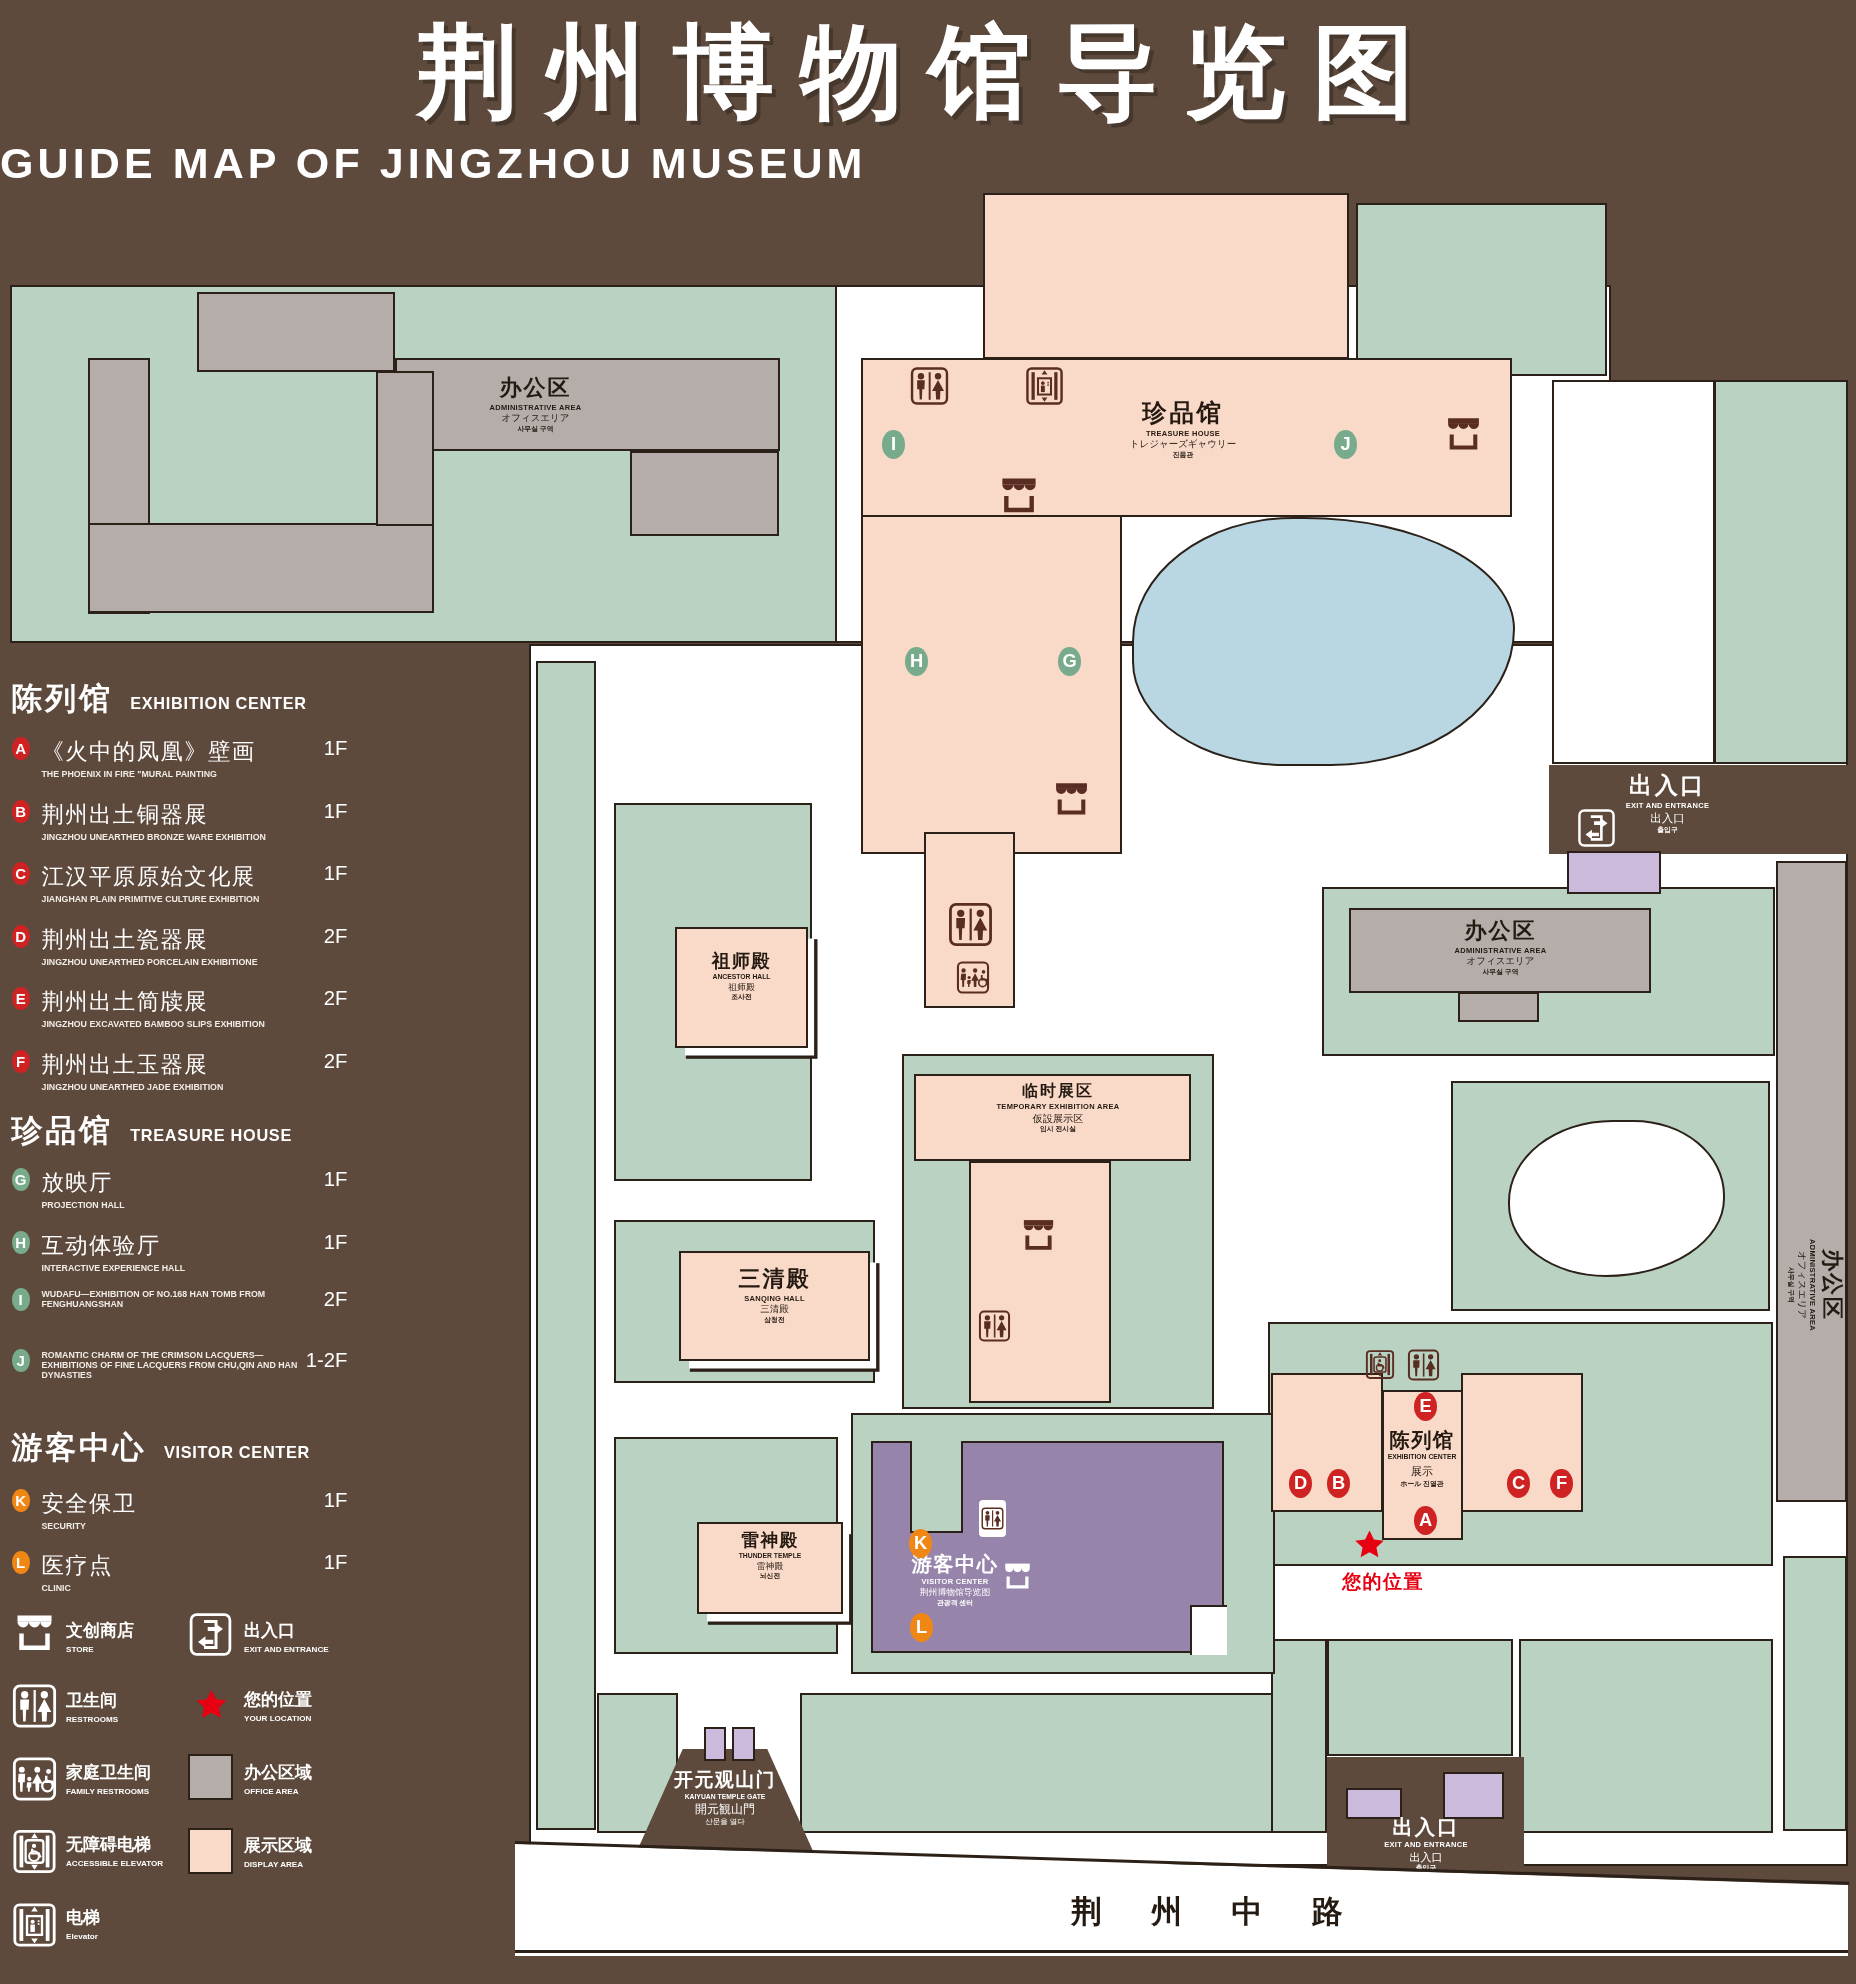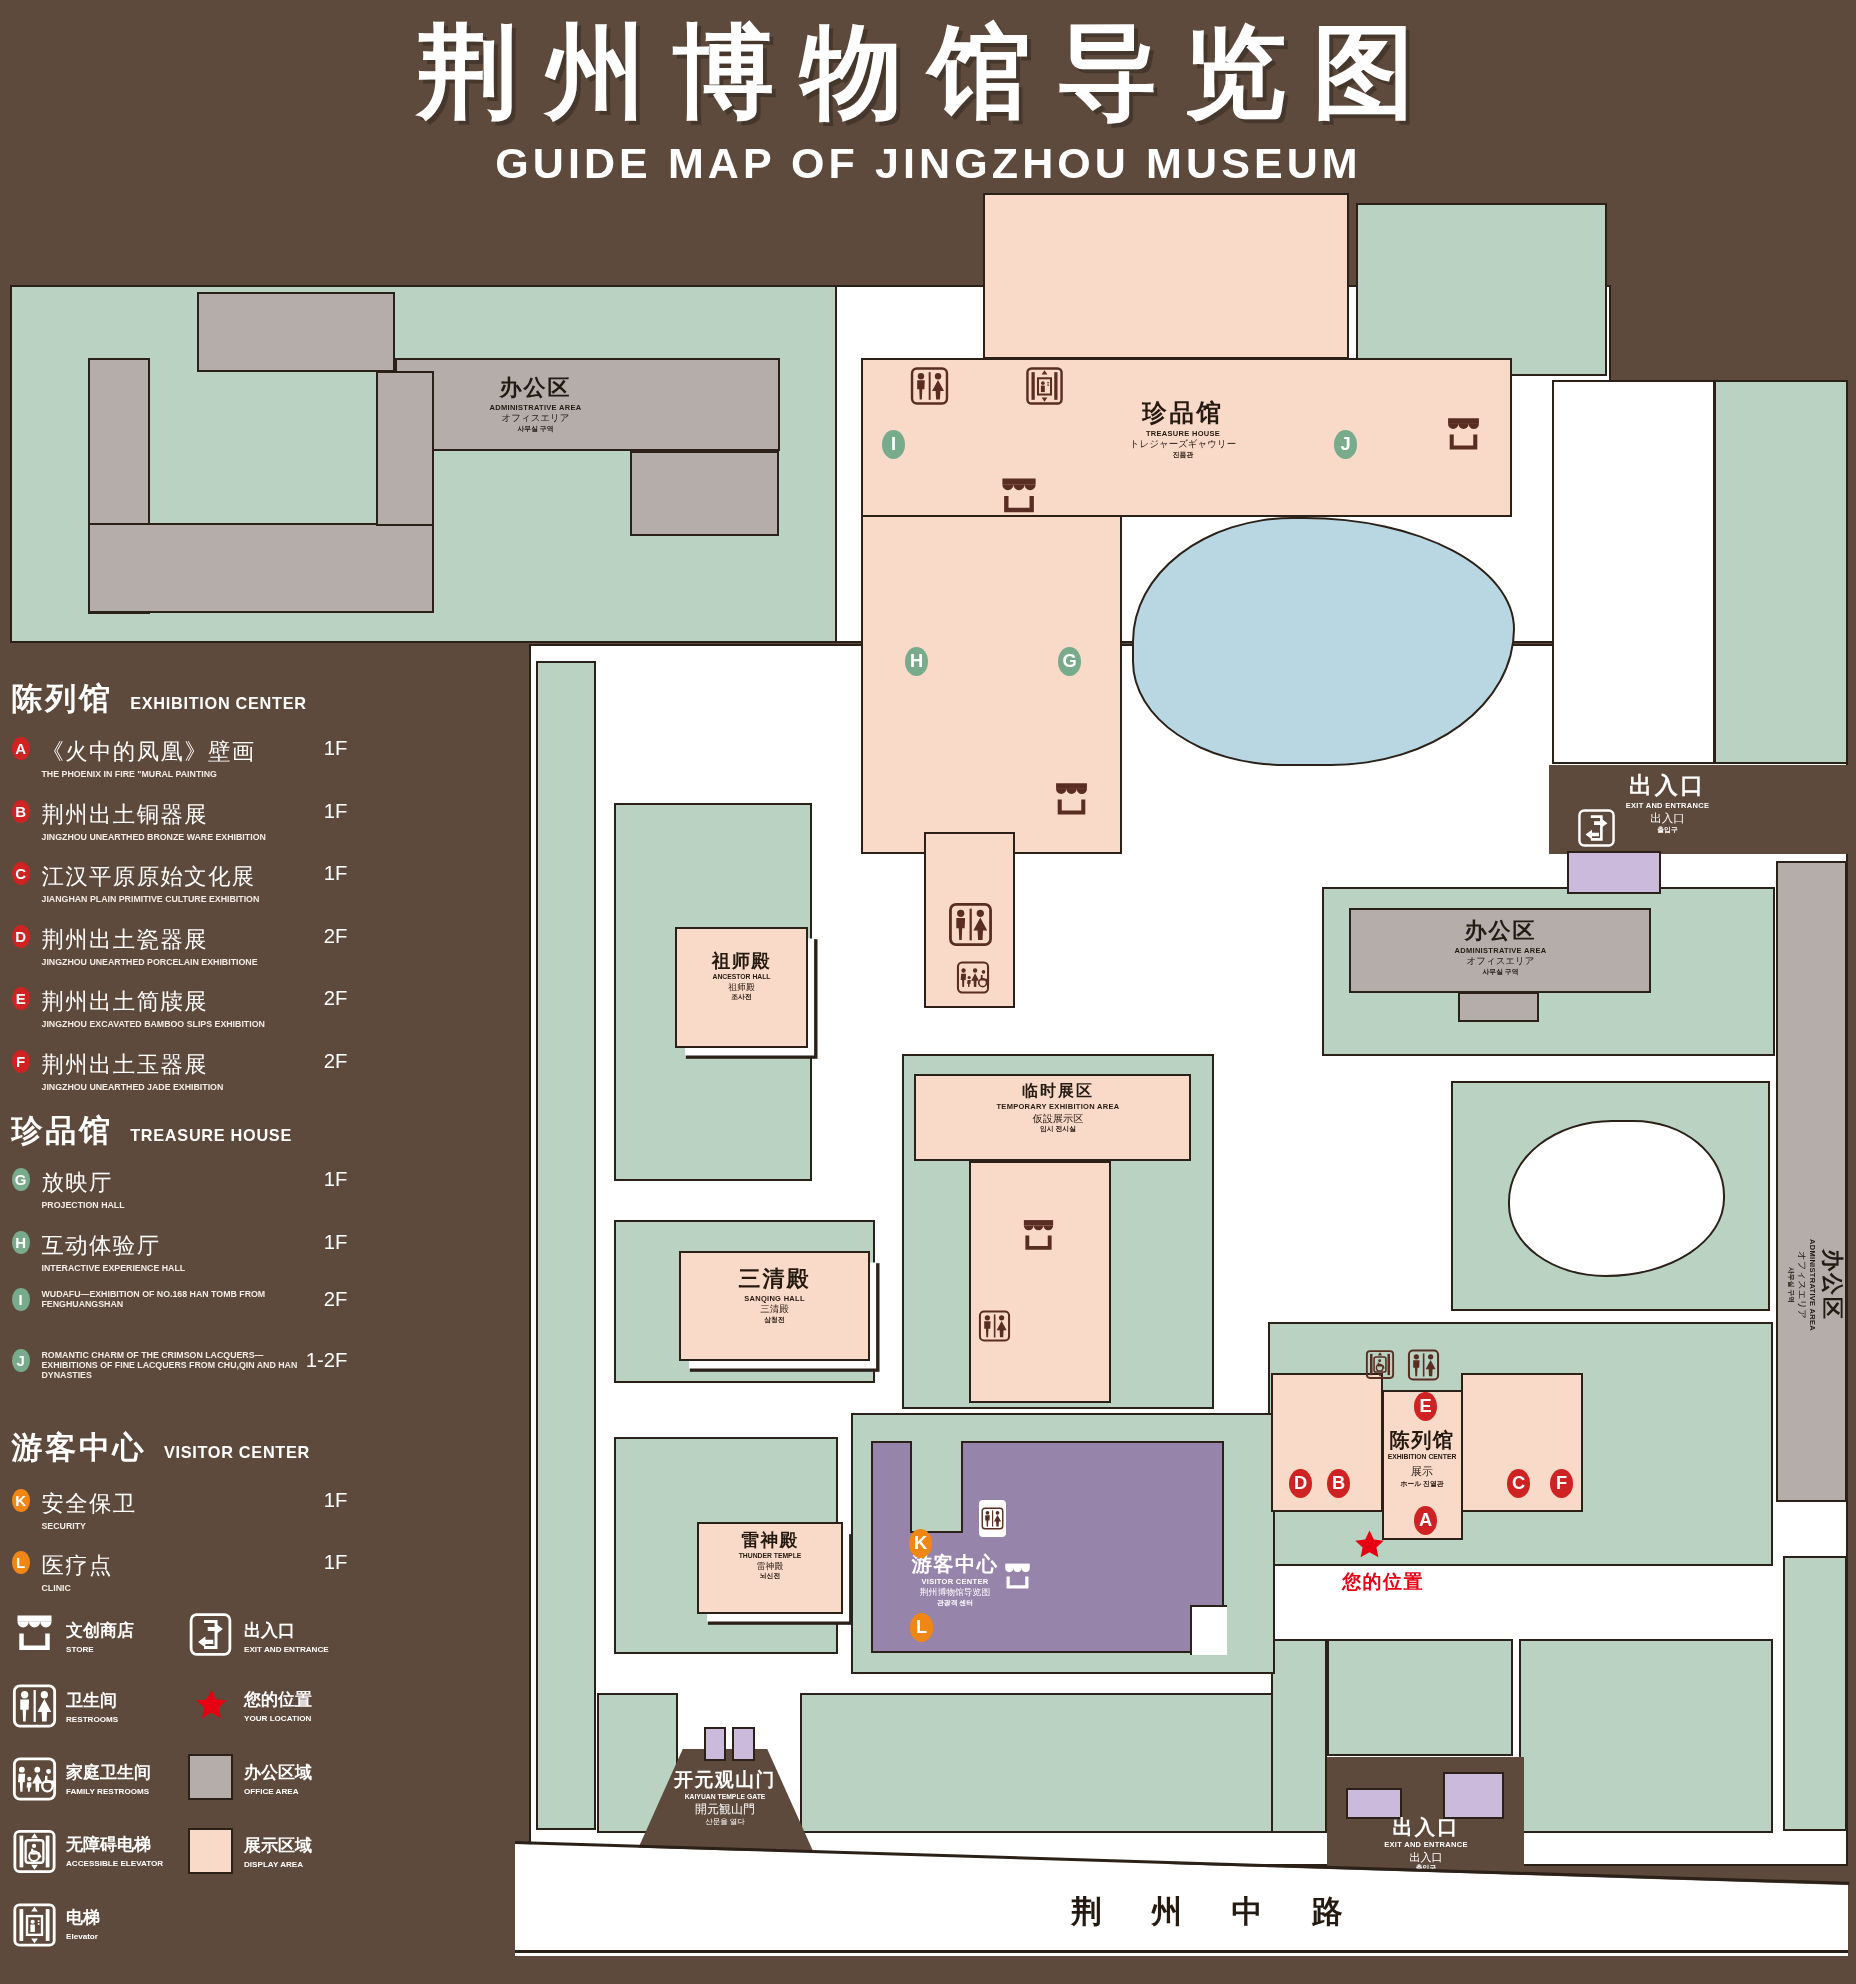--- a/index.html
+++ b/index.html
@@ -25,21 +25,21 @@
 .badge.red{background:var(--red)} .badge.grn{background:var(--grnb)} .badge.org{background:var(--org)}
 .bl{text-align:center;color:var(--ink);line-height:1.3}
 .bl.w{color:#fff}
 .c1{font-size:22px;font-weight:bold;letter-spacing:2px}
 .c2{font-size:7.5px;font-weight:bold;letter-spacing:0.3px}
 .c3{font-size:9.5px}
 .c4{font-size:6.8px;font-weight:bold}
 .mic{color:var(--maroon)}
 .lic{color:#fff}
 .title-cn{width:100%;text-align:center;top:5.4px;font-size:102px;font-weight:bold;color:#fff;letter-spacing:26px;text-shadow:4.1px 4.1px 0 rgba(0,0,0,.25)}
-.title-en{width:100%;text-align:center;top:139px;font-size:43px;font-weight:bold;color:#fff;letter-spacing:4.1px}
+.title-en{width:100%;text-align:left;top:139px;font-size:43px;font-weight:bold;color:#fff;letter-spacing:4.1px}
 .sec-h{display:flex;align-items:baseline;gap:17.6px;color:#fff}
 .sec-h .hc{font-size:31px;font-weight:bold;letter-spacing:2.7px}
 .sec-h .he{font-size:16.3px;font-weight:bold;letter-spacing:0.7px}
 .lrow{position:absolute;left:11.5px;width:336px;color:#fff}
 .lrow .lb{position:absolute;left:0;top:1.4px;width:18.3px;height:23px;border-radius:50%;font-size:15px;font-weight:bold;display:flex;align-items:center;justify-content:center;color:#fff}
 .lrow .cn{margin-left:30px;font-size:22.4px;letter-spacing:1.4px}
 .lrow .en{margin-left:30px;font-size:8.8px;font-weight:bold;color:#f2ece6;margin-top:2px;max-width:271px}
 .lrow .fl{position:absolute;right:0;top:1.4px;font-size:20.3px}
 .sym .cn{font-size:17px;font-weight:bold;color:#fff}
 .sym .en{font-size:8.1px;font-weight:bold;color:#fff;margin-top:2.7px}

